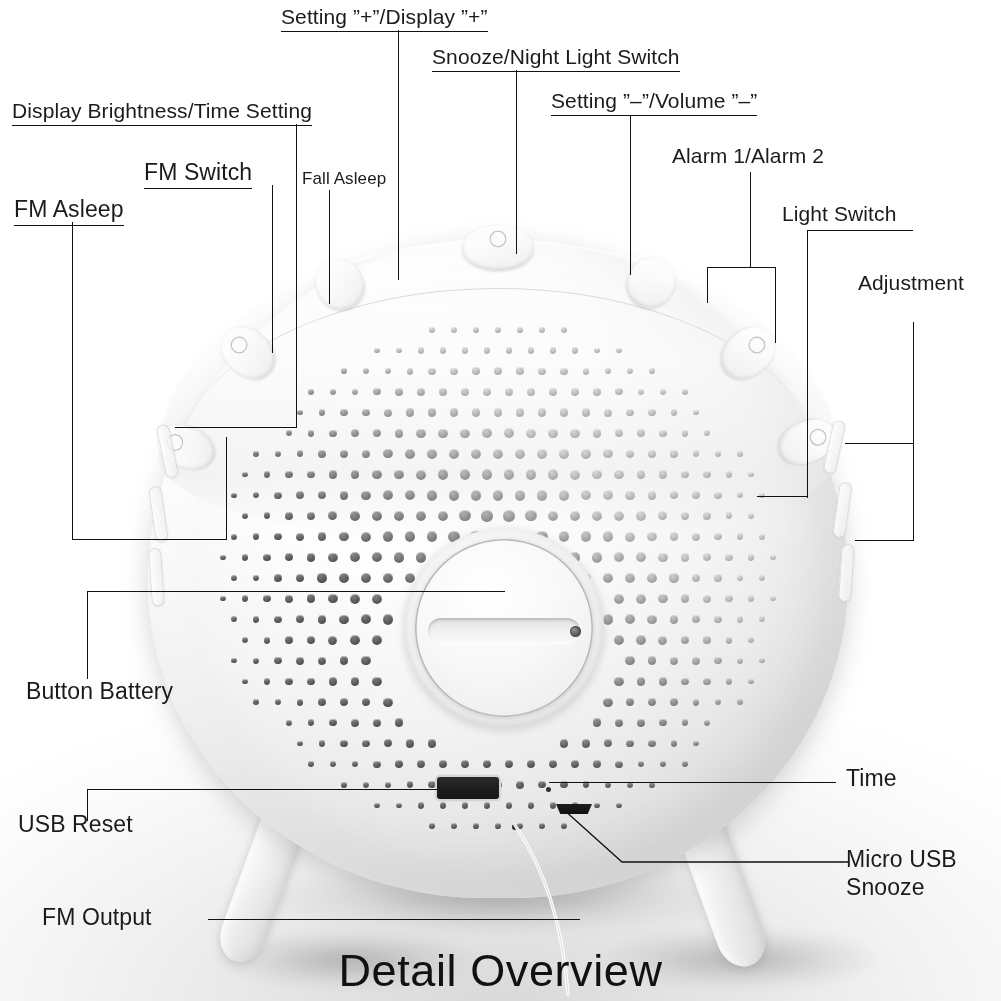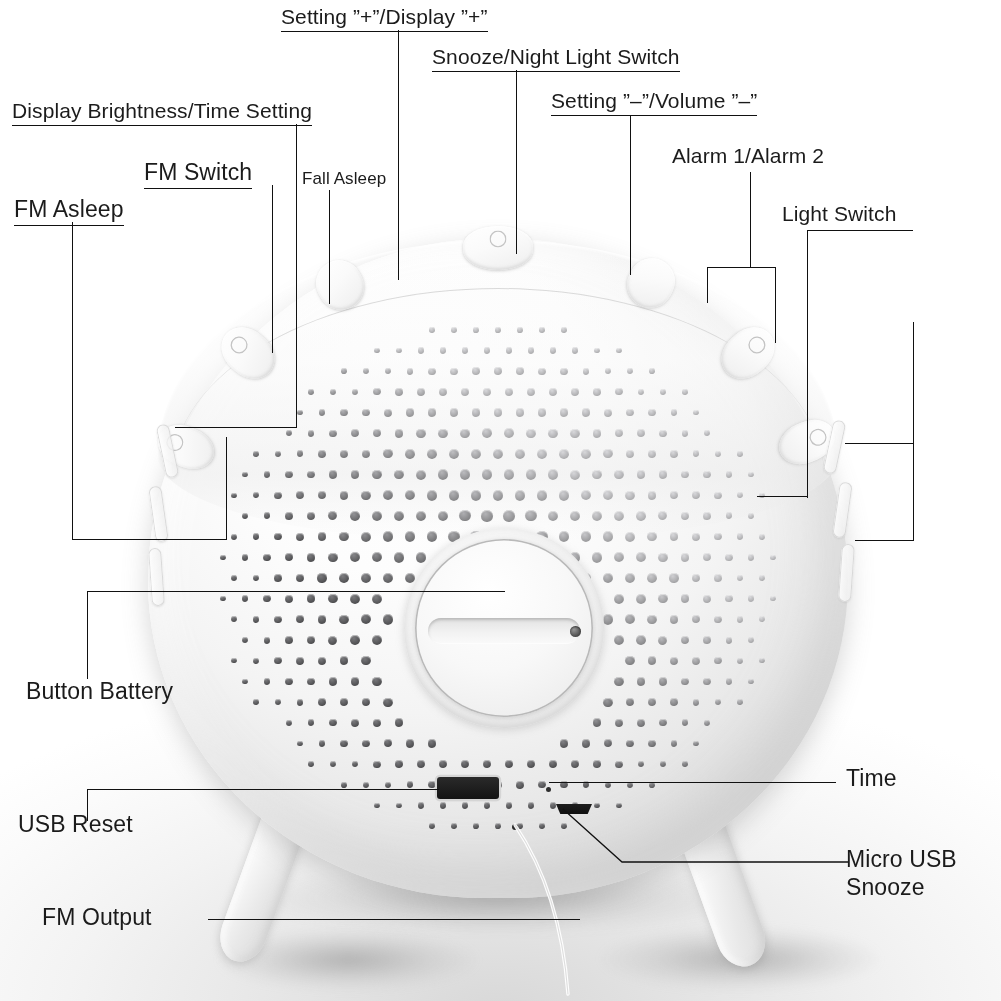--- a/index.html
+++ b/index.html
@@ -645,29 +645,31 @@
 
     <div class="lbl u" style="left:432px;top:45px;font-size:21px;">Snooze/Night Light Switch</div>
 
     <div class="lbl u" style="left:551px;top:89px;font-size:21px;">Setting ”–”/Volume ”–”</div>
 
     <div class="lbl" style="left:672px;top:144px;font-size:21px;">Alarm 1/Alarm 2</div>
 
     <div class="lbl" style="left:782px;top:202px;font-size:21px;">Light Switch</div>
 
     <div class="lbl" style="left:820px;top:268px;font-size:21px;text-align:center;width:182px;">
+      <div style="margin-top:3px;">Adjustment</div>
     </div>
 
     <div class="lbl" style="left:26px;top:679px;font-size:23px;">Button Battery</div>
 
     <div class="lbl" style="left:18px;top:812px;font-size:23px;">USB Reset</div>
 
     <div class="lbl" style="left:42px;top:905px;font-size:23px;">FM Output</div>
 
     <div class="lbl" style="left:846px;top:766px;font-size:23px;">Time</div>
 
     <div class="lbl" style="left:846px;top:845px;font-size:23px;line-height:1.22;">
       <div>Micro USB</div>
       <div>Snooze</div>
     </div>
   </div>
 
+  <h1 id="title">Detail Overview</h1>
 </div>
 
 </body></html>

